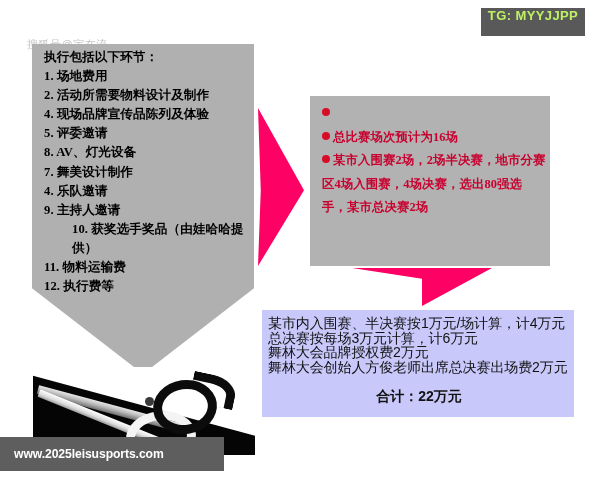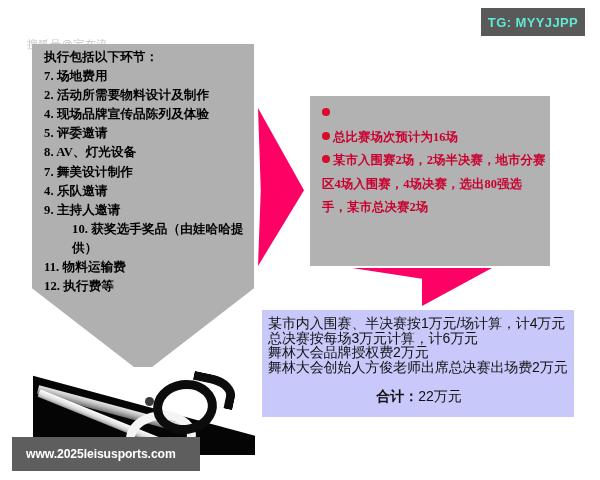--- a/index.html
+++ b/index.html
@@ -18,27 +18,26 @@
   }
 
   
   #tg-badge {
     position: absolute;
     left: 481px;
     top: 8px;
     width: 104px;
     height: 28px;
     background: #595959;
-    color: #5eead4;
+    color: #bef264;
     font-family: "Liberation Sans", "DejaVu Sans", sans-serif;
     font-size: 13px;
     font-weight: bold;
     letter-spacing: 0.4px;
     display: flex;
-    align-items: center;
     justify-content: center;
   }
 
   
   #watermark {
     position: absolute;
     left: 27px;
     top: 37px;
     font-family: "Liberation Sans", "DejaVu Sans", sans-serif;
     font-size: 11px;
@@ -154,21 +153,21 @@
     left: 268px;
     top: 388px;
     width: 302px;
     text-align: center;
     color: #111111;
     font-family: "Liberation Sans", "DejaVu Sans", sans-serif;
     font-size: 14px;
     font-weight: bold;
   }
   #cost-total .tlabel { font-weight: bold; }
-  #cost-total .tvalue { font-weight: normal; }
+  #cost-total .tvalue { font-weight: bold; }
 
   
   #photo {
     position: absolute;
     left: 33px;
     top: 367px;
     width: 222px;
     height: 88px;
     background: #ffffff;
     overflow: hidden;
@@ -247,23 +246,23 @@
     top: 30px;
     width: 9px;
     height: 9px;
     border-radius: 50%;
     background: #3a3a3a;
   }
 
   
   #url-bar {
     position: absolute;
-    left: 12px;
+    left: 0px;
     top: 437px;
-    width: 188px;
+    width: 224px;
     height: 34px;
     background: #5e5e5e;
     display: flex;
     align-items: center;
     padding-left: 14px;
     box-sizing: border-box;
   }
   #url-bar span {
     color: #ffffff;
     font-family: "Liberation Sans", "DejaVu Sans", sans-serif;
@@ -279,21 +278,21 @@
 
   <div id="watermark">搜狐号@宇在流</div>
 
   <div id="tg-badge">
     <span>TG: MYYJJPP</span>
   </div>
 
   <div id="left-banner"></div>
   <div id="left-banner-text">
     <div class="ln">执行包括以下环节：</div>
-    <div class="ln">7. 场地费用</div>
+    <div class="ln">1. 场地费用</div>
     <div class="ln">2. 活动所需要物料设计及制作</div>
     <div class="ln">4. 现场品牌宣传品陈列及体验</div>
     <div class="ln">5. 评委邀请</div>
     <div class="ln">8. AV、灯光设备</div>
     <div class="ln">7. 舞美设计制作</div>
     <div class="ln">4. 乐队邀请</div>
     <div class="ln">9. 主持人邀请</div>
     <div class="wrapln">10. 获奖选手奖品（由娃哈哈提供）</div>
     <div class="ln">11. 物料运输费</div>
     <div class="ln">12. 执行费等</div>

